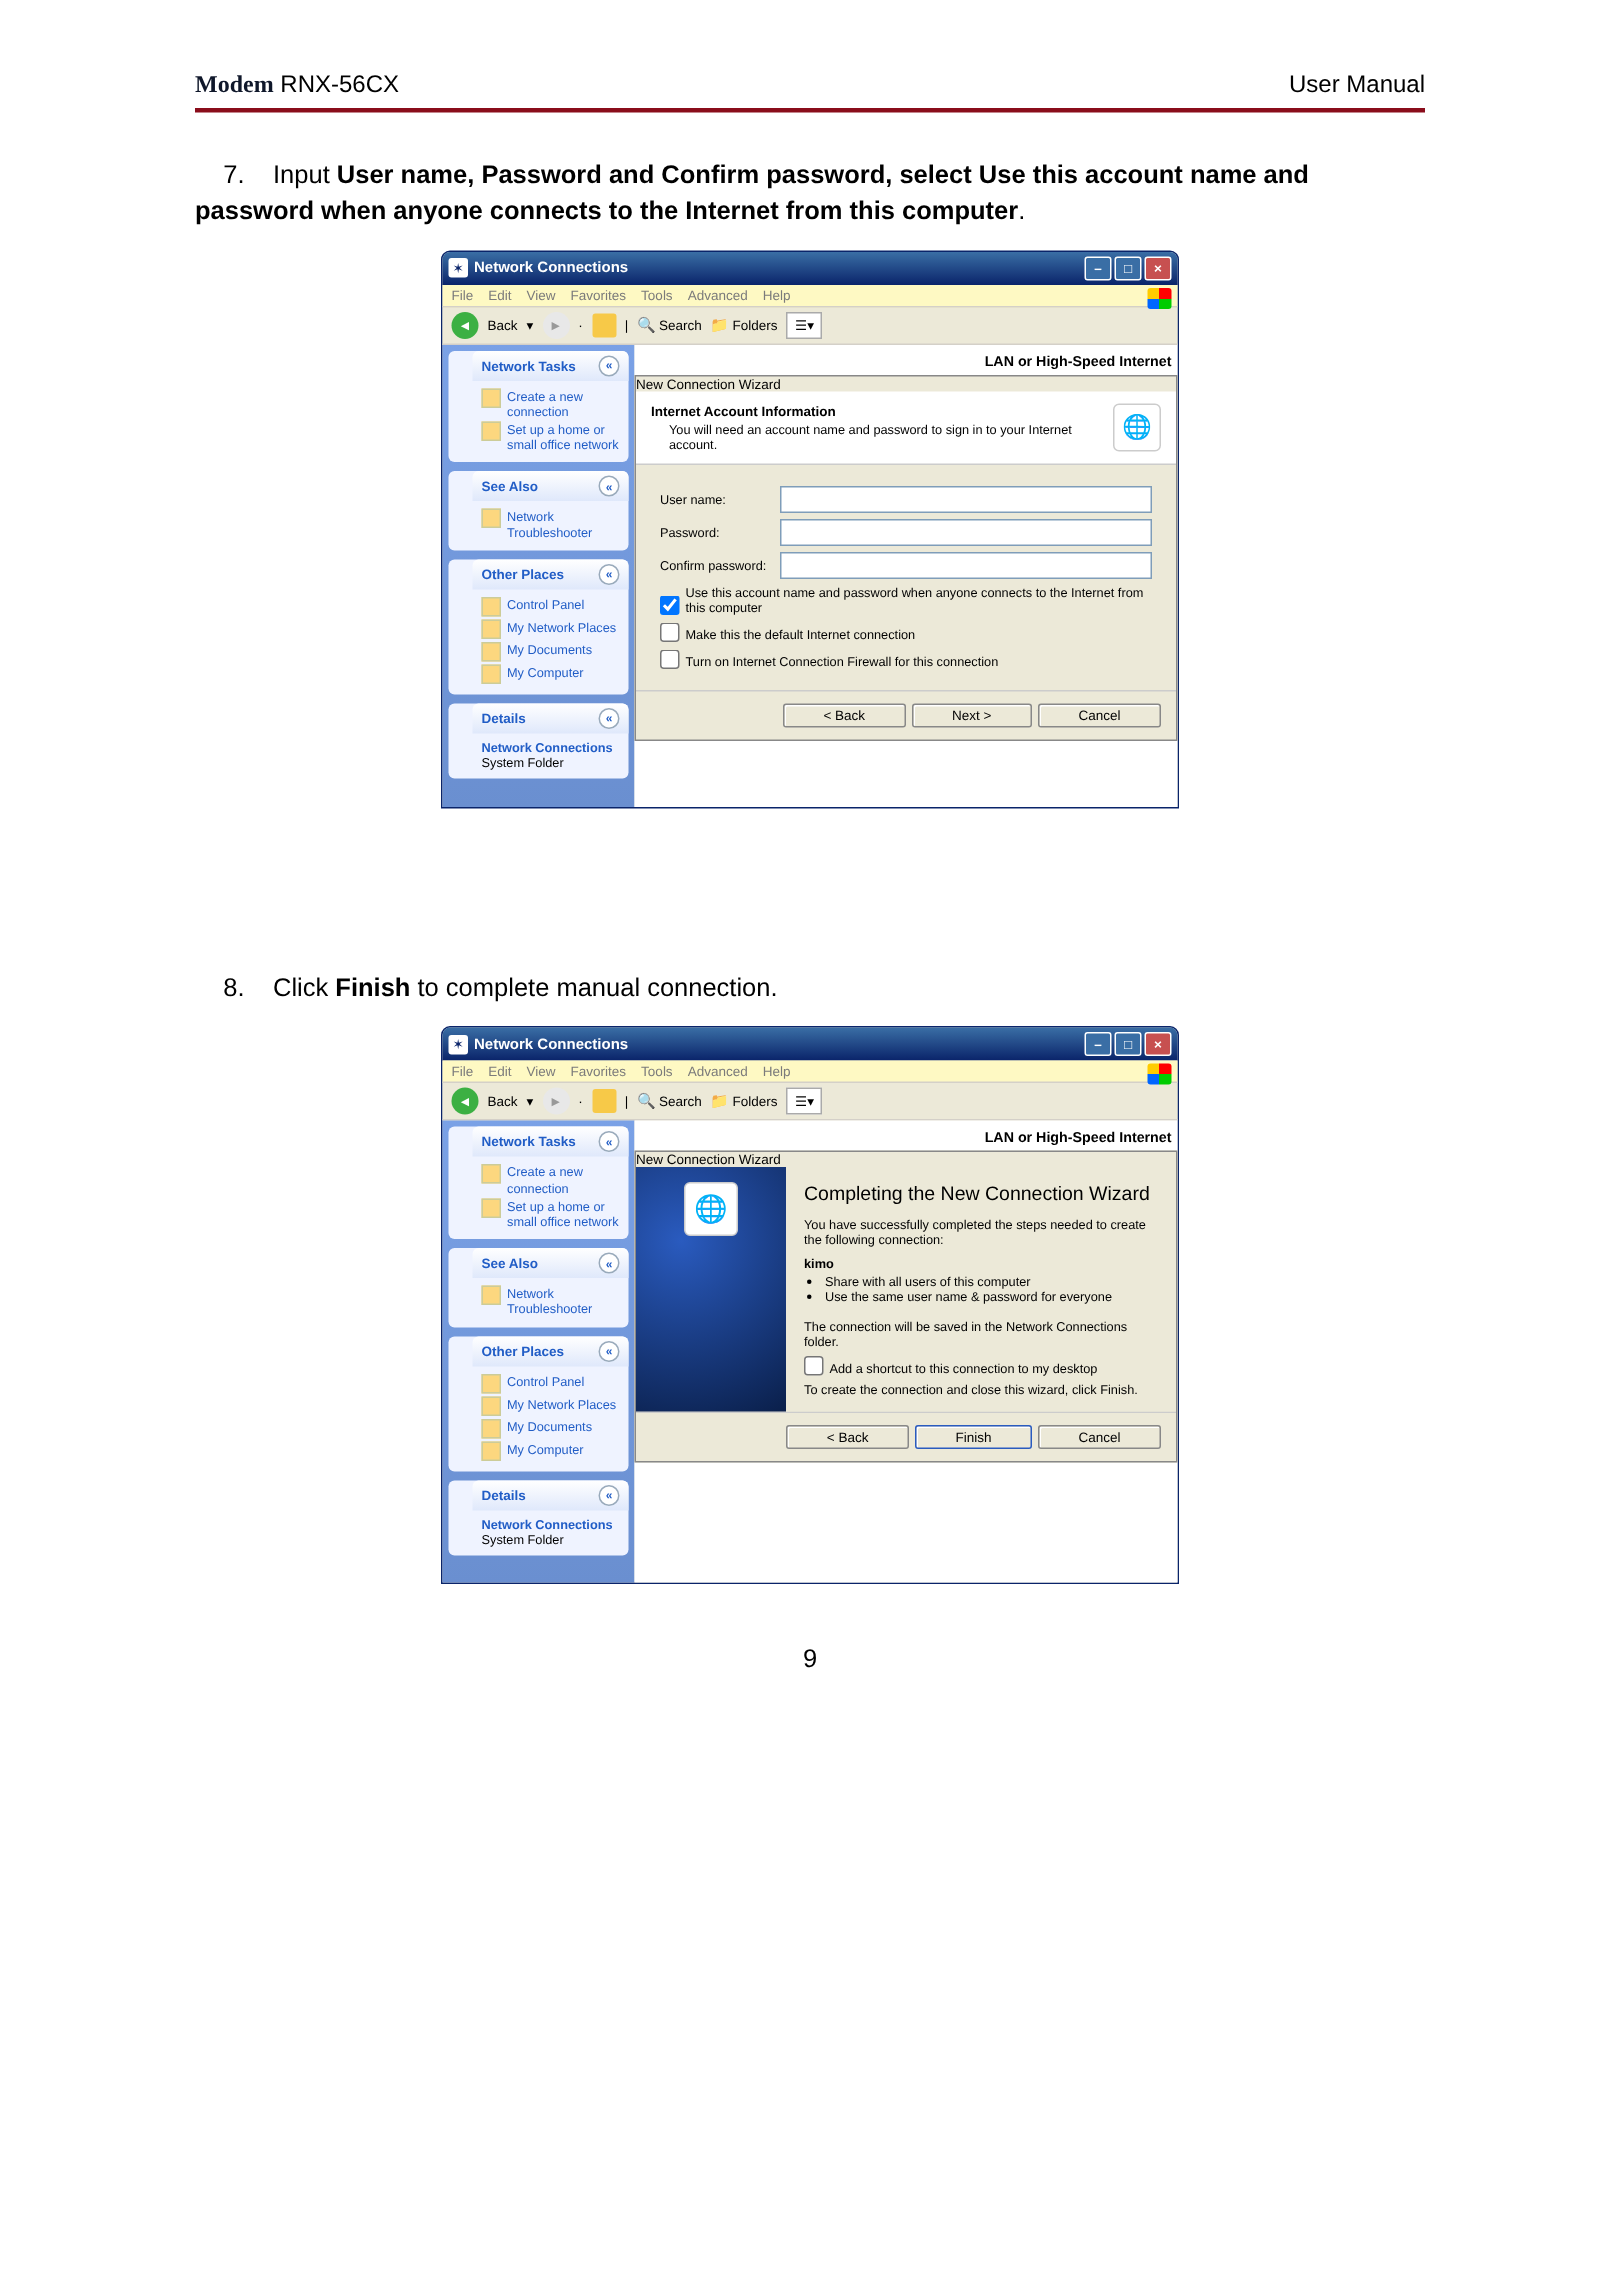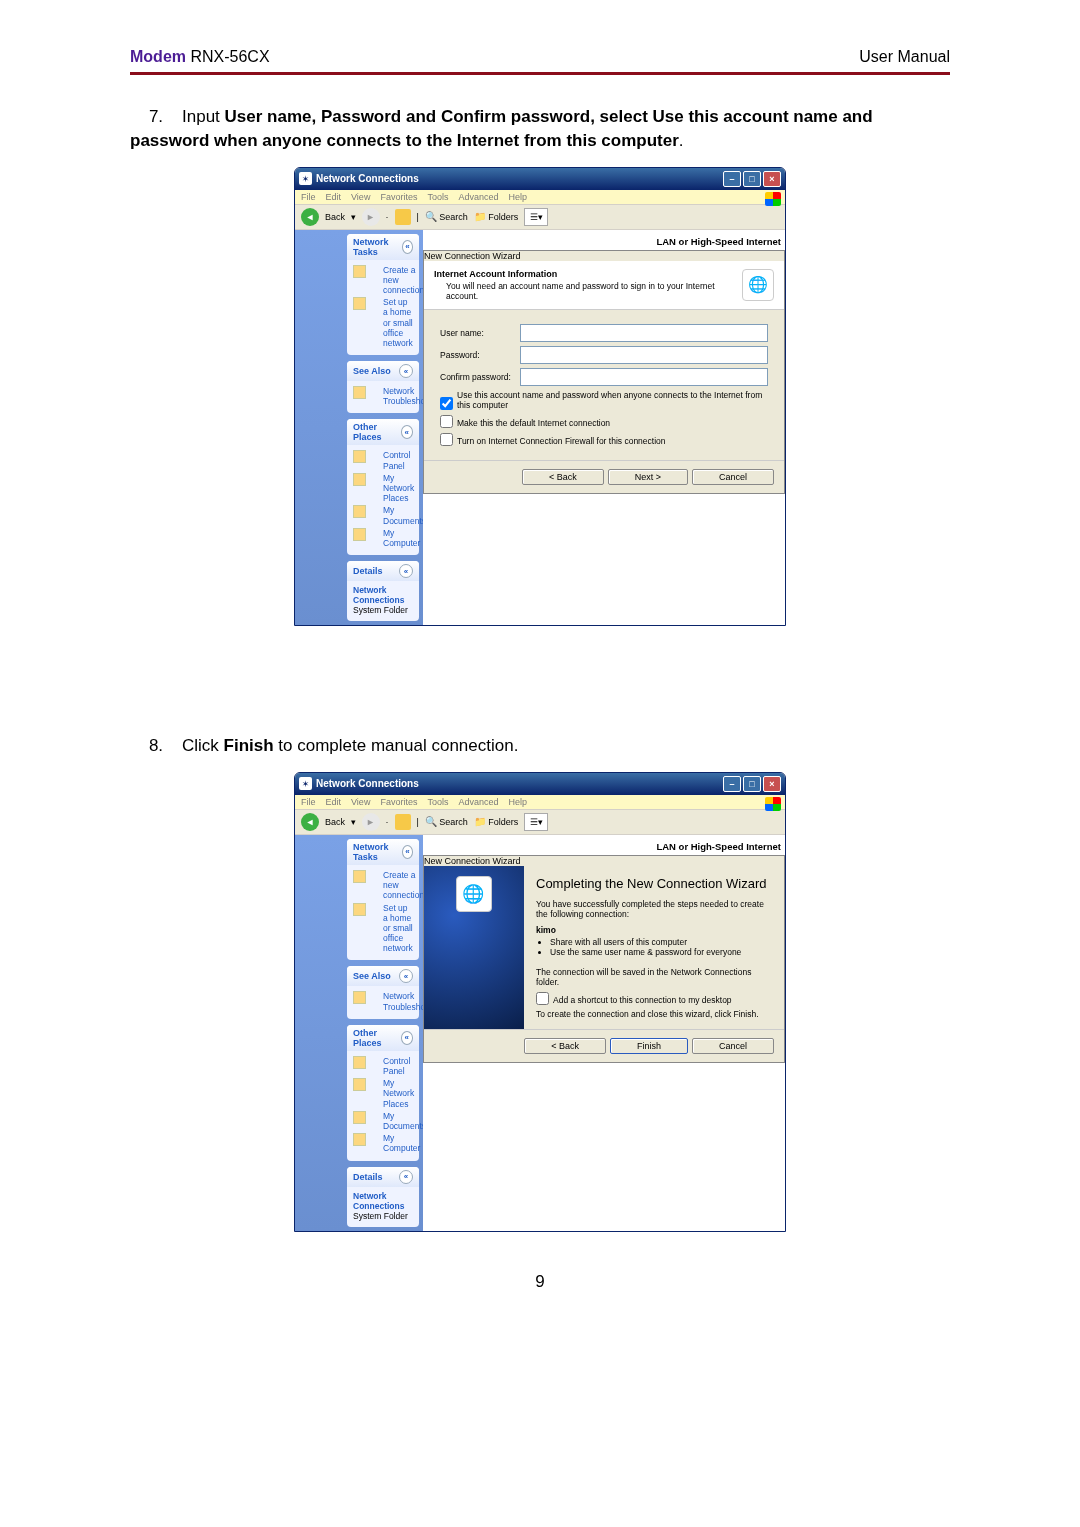--- a/index.html
+++ b/index.html
@@ -13,21 +13,21 @@
     width: 1080px;
     box-sizing: border-box;
     padding: 48px 130px 40px 130px;
   }
   .header-row {
     display: flex;
     justify-content: space-between;
     align-items: baseline;
     font-size: 16px;
   }
-  .product { color: #4c1d95; font-weight: bold; }
+  .product { color: #0f172a; font-weight: bold; font-family: Liberation Serif, serif; }
   .model { color: #000; }
   .manual { color: #000; }
   hr.red { border: none; border-top: 3px solid #8a0d1b; margin: 6px 0 30px 0; }
   .step { font-size: 17px; line-height: 1.4; margin: 8px 0 14px 0; }
   .step b { font-weight: bold; }
   .screenshot-wrap {
     display: flex;
     justify-content: center;
     margin: 12px 0 40px 0;
   }
@@ -94,22 +94,21 @@
   .content-row { display: flex; }
   .sidebar {
     width: 120px;
     background: linear-gradient(#7aa1e6, #6a8fd0);
     padding: 4px;
     display: flex; flex-direction: column; gap: 6px;
   }
   .side-panel {
     background: #eff3ff;
     border-radius: 4px;
-    padding: 4px 6px 6px 6px;
-    margin-left: 48px;
+    padding: 4px 6px 6px 22px;
   }
   .side-panel .sp-head {
     background: linear-gradient(#fff, #dfe8fb);
     margin: -4px -6px 4px -6px;
     padding: 3px 6px;
     border-radius: 4px 4px 0 0;
     color: #215dc6;
     font-weight: bold;
     font-size: 9px;
     display:flex; justify-content:space-between; align-items:center;
@@ -118,21 +117,21 @@
     width: 12px; height: 12px; border-radius: 50%;
     border: 1px solid #9ab; background: #fff;
     display:inline-flex;align-items:center;justify-content:center;
     color:#215dc6; font-size:8px;
   }
   .side-panel .sp-item {
     color: #215dc6;
     font-size: 8.5px;
     line-height: 1.2;
     padding: 1px 0;
-    display:flex; gap:17px;
+    display:flex; gap:4px;
   }
   .sp-item .ic {
     width: 11px; height: 11px; background: #fcd77f; border: 1px solid #cc9;
     display:inline-block; flex-shrink:0;
   }
   .main {
     flex: 1;
     background: #fff;
     padding: 4px;
     position: relative;

